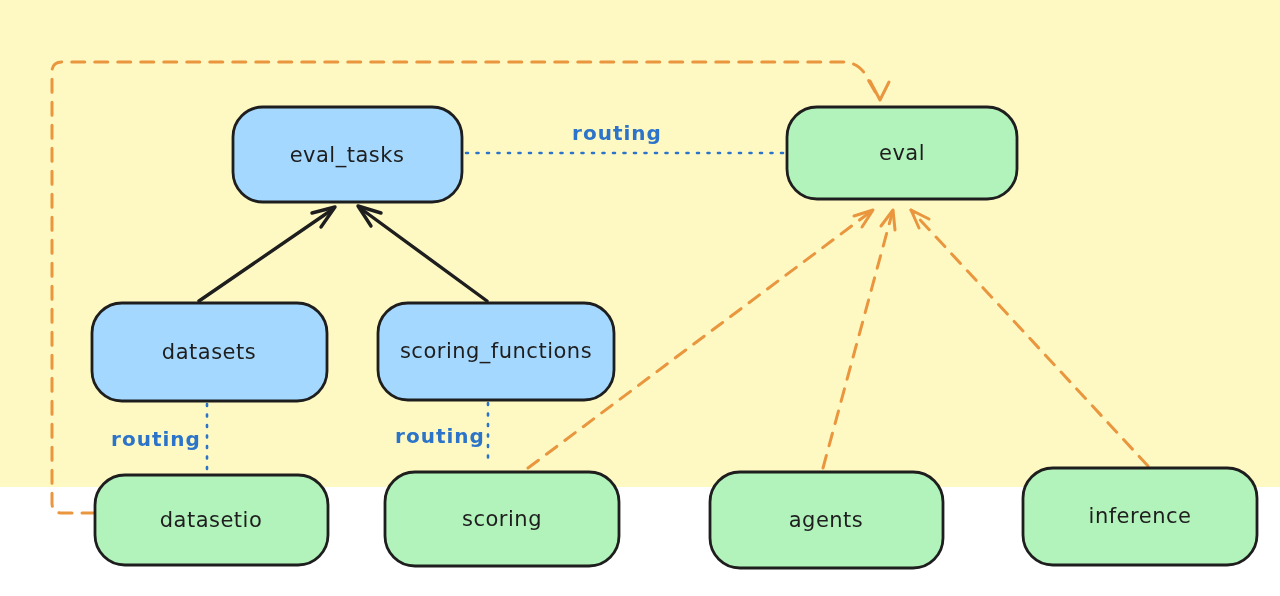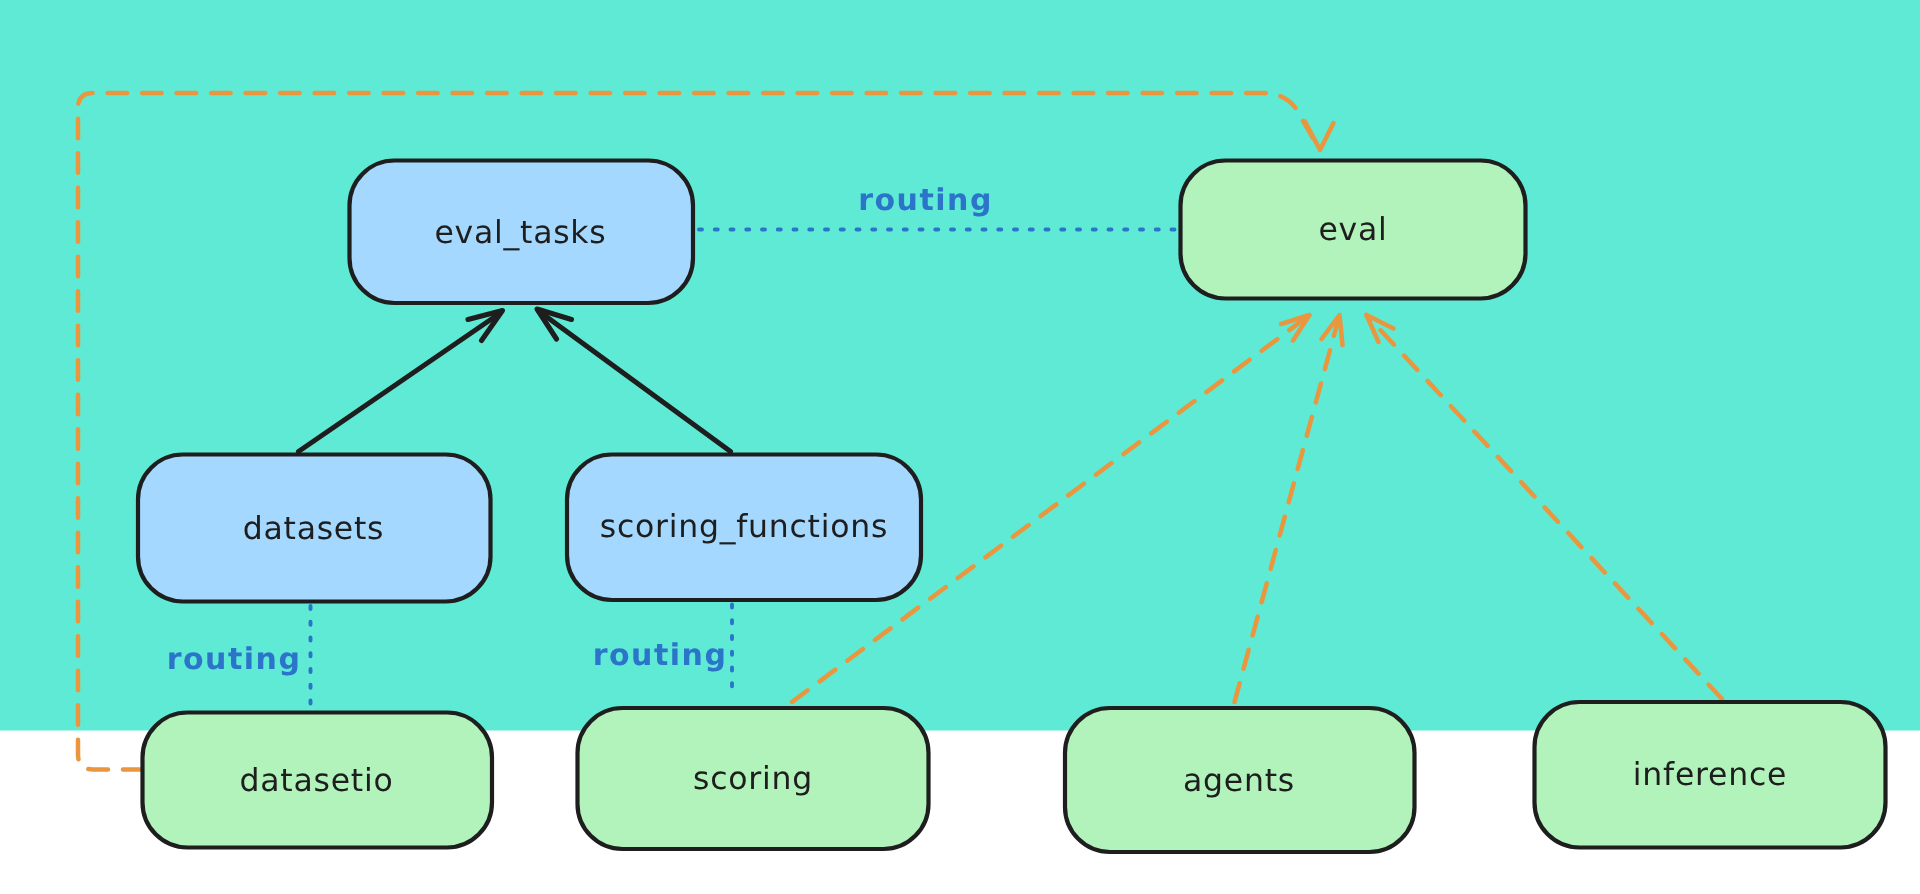--- a/index.html
+++ b/index.html
@@ -8,21 +8,21 @@
     background: #ffffff;
     width: 1280px;
     height: 596px;
     overflow: hidden;
     font-family: "DejaVu Sans", "Liberation Sans", sans-serif;
   }
   .canvas-wrap {
     position: relative;
     width: 1280px;
     height: 487px;
-    background: #5eead4;
+    background: #fef9c3;
   }
   svg { display: block; }
   .node-rect {
     stroke: #1e1e1e;
     stroke-width: 2.8;
   }
   .node-label {
     font-family: "DejaVu Sans", "Liberation Sans", sans-serif;
     font-size: 21px;
     letter-spacing: 0.5px;

